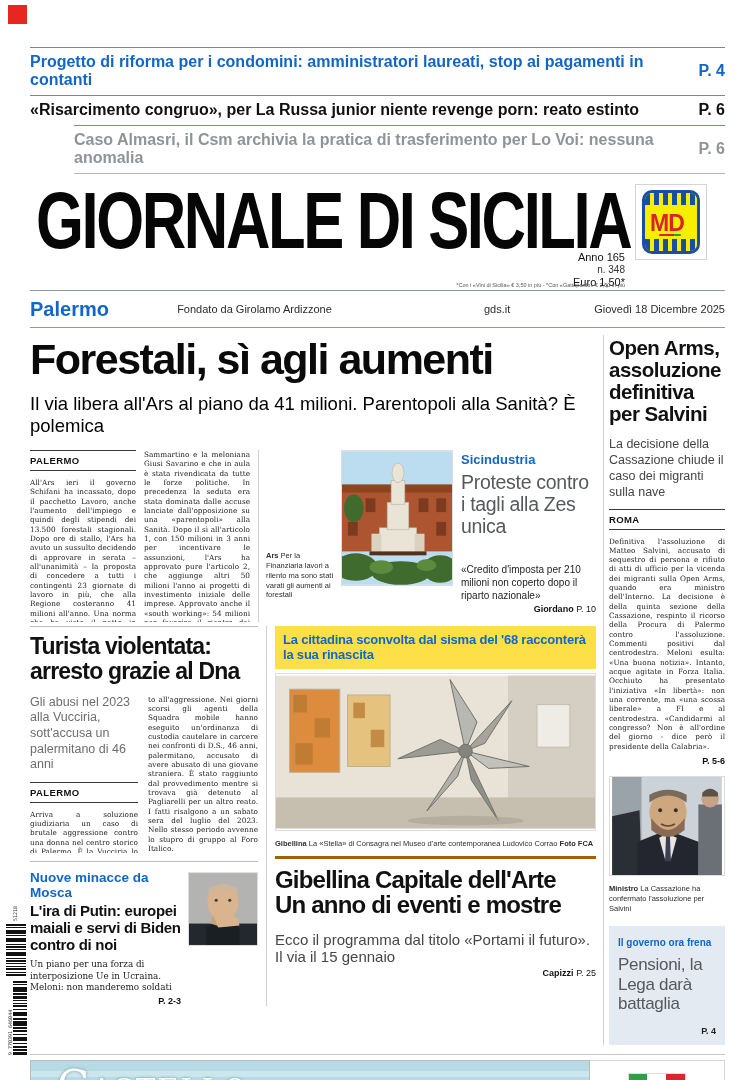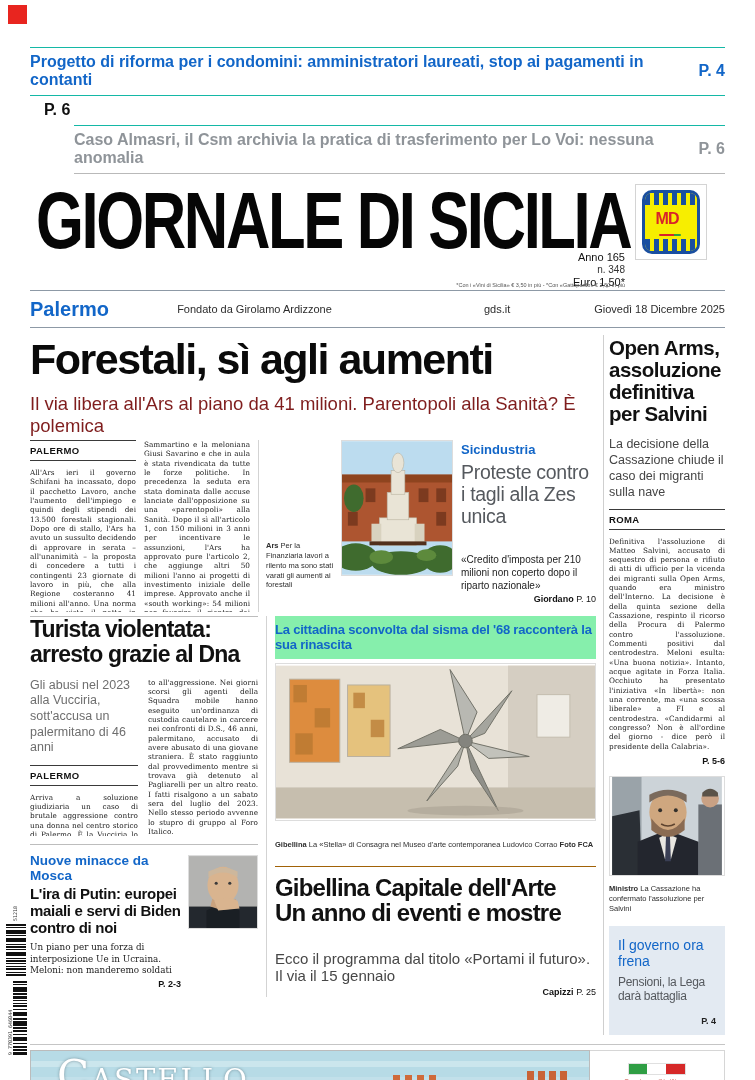--- a/index.html
+++ b/index.html
@@ -28,21 +28,21 @@
                 line-height:1; letter-spacing:-3px; color:#060606;
                 transform:scaleX(0.80) scaleY(1.04); transform-origin:left top; white-space:nowrap; }
   .md-card { position:absolute; right:18px; top:10px; width:72px; height:76px;
              border:1px solid #d4d4d4; background:#fff; display:flex; align-items:center; justify-content:center; }
   .md-logo { position:relative; width:58px; height:64px; background:#f7ee00; border:3px solid #1a4fa0;
              border-radius:10px; overflow:hidden; }
   .md-stripes { position:absolute; left:0; right:0; height:12px;
                 background:repeating-linear-gradient(90deg,#1a4fa0 0 5px,#f7ee00 5px 9px); }
   .md-stripes.top { top:0; } .md-stripes.bot { bottom:0; }
   .md-text { position:absolute; left:0; right:8px; top:17px; text-align:center;
-             color:#d8232a; font-weight:bold; font-size:16px; letter-spacing:-1px; }
+             color:#d8232a; font-weight:bold; font-size:23px; letter-spacing:-1px; }
   .md-dash { position:absolute; left:14px; top:41px; width:22px; height:2px;
              background:linear-gradient(90deg,#d8232a 0 70%,#2f9e44 70% 100%); border-radius:2px; }
   .issue-info { position:absolute; right:100px; top:77px; text-align:right; line-height:1.2; }
   .issue-anno { font-weight:normal; font-size:11px; }
   .issue-num  { font-size:10px; color:#333; }
   .issue-prezzo { font-size:11px; color:#111; }
   .fineprint { position:absolute; right:100px; top:108px; font-size:5.5px; color:#555; }
 
   
   .dateline { display:flex; align-items:center; height:38px;
@@ -52,21 +52,21 @@
   .dl-site { flex:0.8; text-align:center; font-size:11px; color:#2c2c2c; }
   .dl-date { font-size:11px; color:#2c2c2c; }
 
   
   .main { display:flex; margin-top:7px; }
   .left-main { width:566px; }
   .v-div { width:1px; background:#cfcfcf; margin:0 5px 0 7px; }
   .right-col { flex:1; min-width:0; }
 
   .lead-headline { font-size:43px; font-weight:bold; letter-spacing:-1.5px; line-height:1; color:#0a0a0a; margin:3px 0 12px; }
-  .lead-deck { font-size:18.5px; color:#7f1d1d; margin-bottom:3px; }
+  .lead-deck { font-size:18.5px; color:#000000; margin-bottom:13px; }
 
   .kicker { font-size:9.5px; font-weight:bold; letter-spacing:0.4px; color:#111;
             border-top:1px solid #3a3a3a; border-bottom:1px solid #3a3a3a; padding:4px 0; margin-bottom:7px; }
   .body-text { font-family:"DejaVu Serif", serif; font-size:7.3px; line-height:1.28;
                text-align:justify; color:#1b1b1b; }
   .caption { font-size:7.5px; line-height:1.3; color:#2e2e2e; }
   .caption b { font-weight:bold; }
 
   .lead-band { display:flex; height:172px; overflow:hidden; }
   .story-col { width:106px; margin-right:8px; overflow:hidden; }
@@ -74,55 +74,55 @@
                  display:flex; flex-direction:column; justify-content:flex-end; padding-bottom:22px; }
   .lead-photo { width:112px; height:136px; border:1px solid #ddd; margin-right:8px; flex:none; }
   .sicindustria { flex:1; min-width:0; padding-top:2px; }
   .sic-kicker { color:#1266c8; font-weight:bold; font-size:13px; margin-bottom:5px; }
   .sic-headline { font-size:19.5px; line-height:1.12; color:#55595e; letter-spacing:-0.3px; }
   .sic-quote { font-size:10px; line-height:1.3; color:#222; margin-top:26px; }
   .sic-byline { font-size:9px; text-align:right; margin-top:2px; }
 
   .row2 { display:flex; margin-top:4px; }
   .left-stack { width:228px; margin-right:8px; flex:none; }
-  .turista { border-top:1px solid #bdbdbd; }
+  .turista { border-top:1px solid #bdbdbd; padding-top:7px; }
   .turista-headline { font-size:23px; font-weight:bold; letter-spacing:-0.8px; line-height:1.08; margin-bottom:11px; }
   .turista-cols { display:flex; height:158px; overflow:hidden; }
   .tur-col1 { width:108px; margin-right:10px; }
   .tur-col2 { flex:1; min-width:0; }
   .turista-deck { font-size:12.5px; line-height:1.25; color:#6e6e6e; margin-bottom:9px; }
 
   .putin-box { border-top:1px solid #bdbdbd; margin-top:8px; padding-top:8px;
                display:flex; gap:7px; }
   .putin-left { flex:1; min-width:0; }
   .putin-kicker { color:#1266c8; font-weight:bold; font-size:13.5px; margin-bottom:2px; }
   .putin-headline { font-size:15px; font-weight:bold; line-height:1.15; letter-spacing:-0.3px; }
   .putin-body { font-family:"DejaVu Serif", serif; font-size:8.8px; line-height:1.3; color:#1b1b1b; margin-top:6px; }
   .putin-page { font-size:9px; font-weight:bold; text-align:right; margin-top:2px; }
   .putin-photo { width:70px; height:74px; border:1px solid #ddd; flex:none; margin-top:2px; }
 
   .gibellina { flex:1; min-width:0; border-left:1px solid #d3d3d3; padding-left:8px; }
-  .gib-strip { background:#86efac; color:#1266c8; font-weight:bold; font-size:13px;
-               padding:6px 0 7px; letter-spacing:-0.2px; }
+  .gib-strip { background:#fde047; color:#1266c8; font-weight:bold; font-size:13px;
+               padding:6px 8px 7px; letter-spacing:-0.2px; }
   .gib-photo { width:100%; height:158px; border:1px solid #ddd; margin-top:4px; }
-  .gib-caption { margin-top:15px; padding-bottom:16px; border-bottom:1px solid #a16207; }
+  .gib-caption { margin-top:4px; padding-bottom:7px; border-bottom:3px solid #a16207; }
   .gib-headline { font-size:24px; font-weight:bold; line-height:1.07; letter-spacing:-0.8px; margin-top:8px; }
-  .gib-deck { font-size:15px; color:#474747; margin-top:24px; }
+  .gib-deck { font-size:15px; color:#474747; margin-top:13px; }
   .gib-byline { font-size:9px; text-align:right; margin-top:3px; }
 
   
   .oa-headline { font-size:20.5px; font-weight:bold; line-height:1.08; letter-spacing:-0.5px; margin-top:2px; }
   .oa-deck { font-size:12.5px; line-height:1.28; color:#454545; margin:10px 0 9px; }
   .oa-body { margin-top:1px; }
   .oa-page { font-size:9px; font-weight:bold; text-align:right; margin:5px 0 10px; }
   .salvini-photo { width:100%; height:100px; border:1px solid #ddd; }
   .oa-caption { margin-top:4px; }
   .pensioni-box { background:#e3eaf2; margin-top:13px; padding:11px 9px 9px; }
-  .pen-kicker { color:#1266c8; font-weight:normal; font-size:14px; }
-  .pen-headline { font-size:12px; color:#55595e; line-height:1.15; margin-top:7px; letter-spacing:-0.3px; }
+  .pen-kicker { color:#1266c8; font-weight:bold; font-size:10px; }
+  .pen-headline { font-size:17px; color:#55595e; line-height:1.15; margin-top:7px; letter-spacing:-0.3px; }
   .pen-page { font-size:9px; font-weight:bold; text-align:right; margin-top:12px; color:#222; }
 
   
   .ad-section { margin-top:9px; border-top:1px solid #c5c5c5; padding-top:5px; display:flex; }
   .ad-illustration { position:relative; width:560px; height:178px; border:1px solid #bbb; flex:none; overflow:hidden; }
   .ad-text { position:absolute; left:26px; top:6px; color:#fff;
              font-family:"DejaVu Serif", serif; text-shadow:0 0 3px rgba(60,80,90,.55); }
   .ad-line { font-variant:small-caps; font-size:42px; line-height:0.92; letter-spacing:2px; }
   .ad-panel { flex:1; border:1px solid #d6d6d6; border-left:none; background:#fff;
               display:flex; flex-direction:column; align-items:center; padding-top:12px; gap:3px; }
@@ -152,20 +152,21 @@
   <div class="rec-dot"></div>
 
   <div class="inner">
 
     <div class="teasers">
       <div class="teaser blue">
         <span>Progetto di riforma per i condomini: amministratori laureati, stop ai pagamenti in contanti</span>
         <span class="t-page">P. 4</span>
       </div>
       <div class="teaser black">
+        <span>«Risarcimento congruo», per La Russa junior niente revenge porn: reato estinto</span>
         <span class="t-page">P. 6</span>
       </div>
       <div class="teaser gray">
         <span>Caso Almasri, il Csm archivia la pratica di trasferimento per Lo Voi: nessuna anomalia</span>
         <span class="t-page">P. 6</span>
       </div>
     </div>
 
     <div class="masthead">
       <div class="mast-title">GIORNALE DI SICILIA</div>

